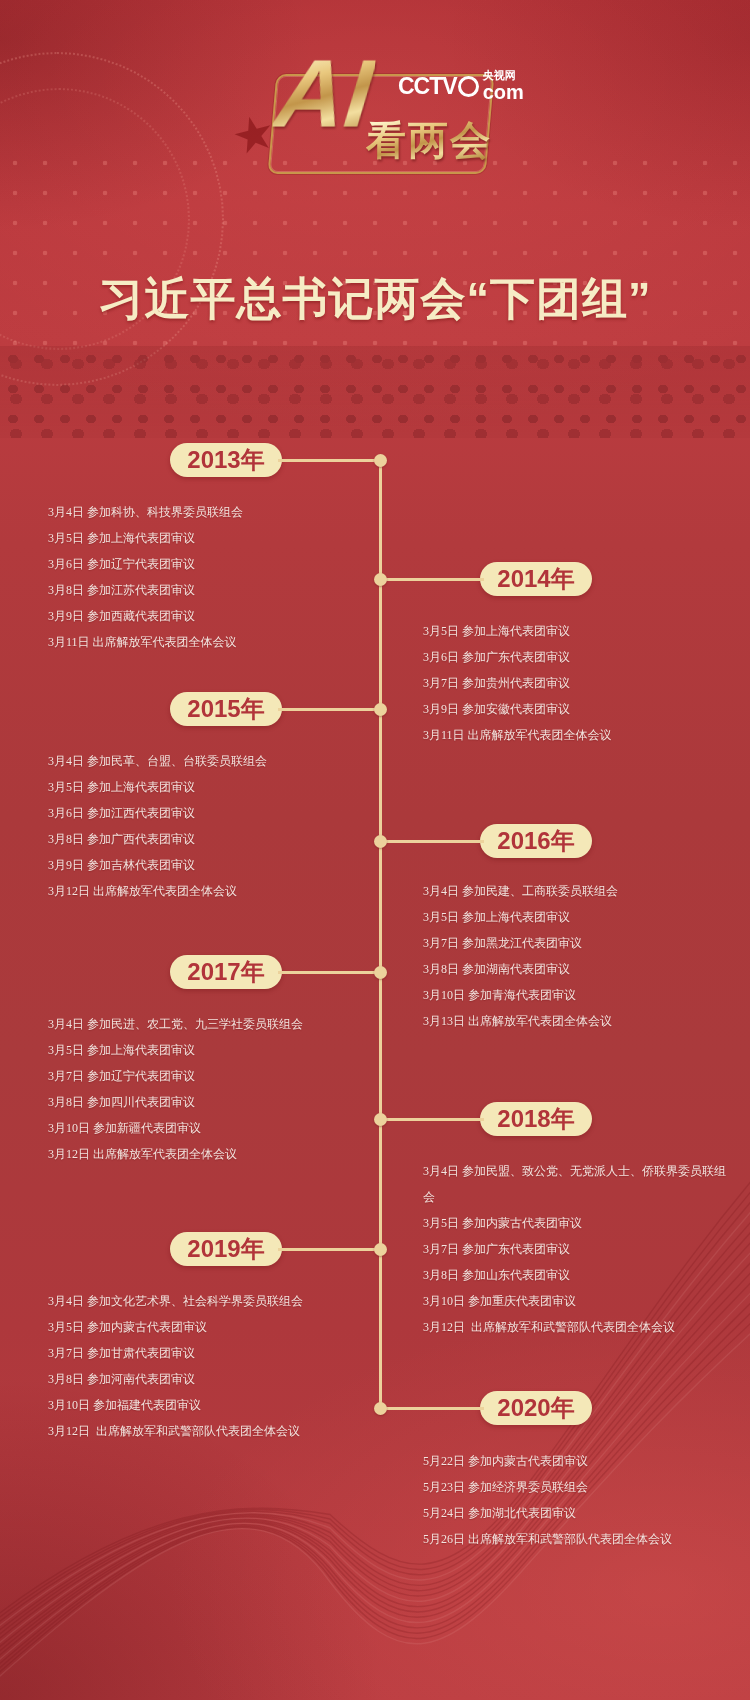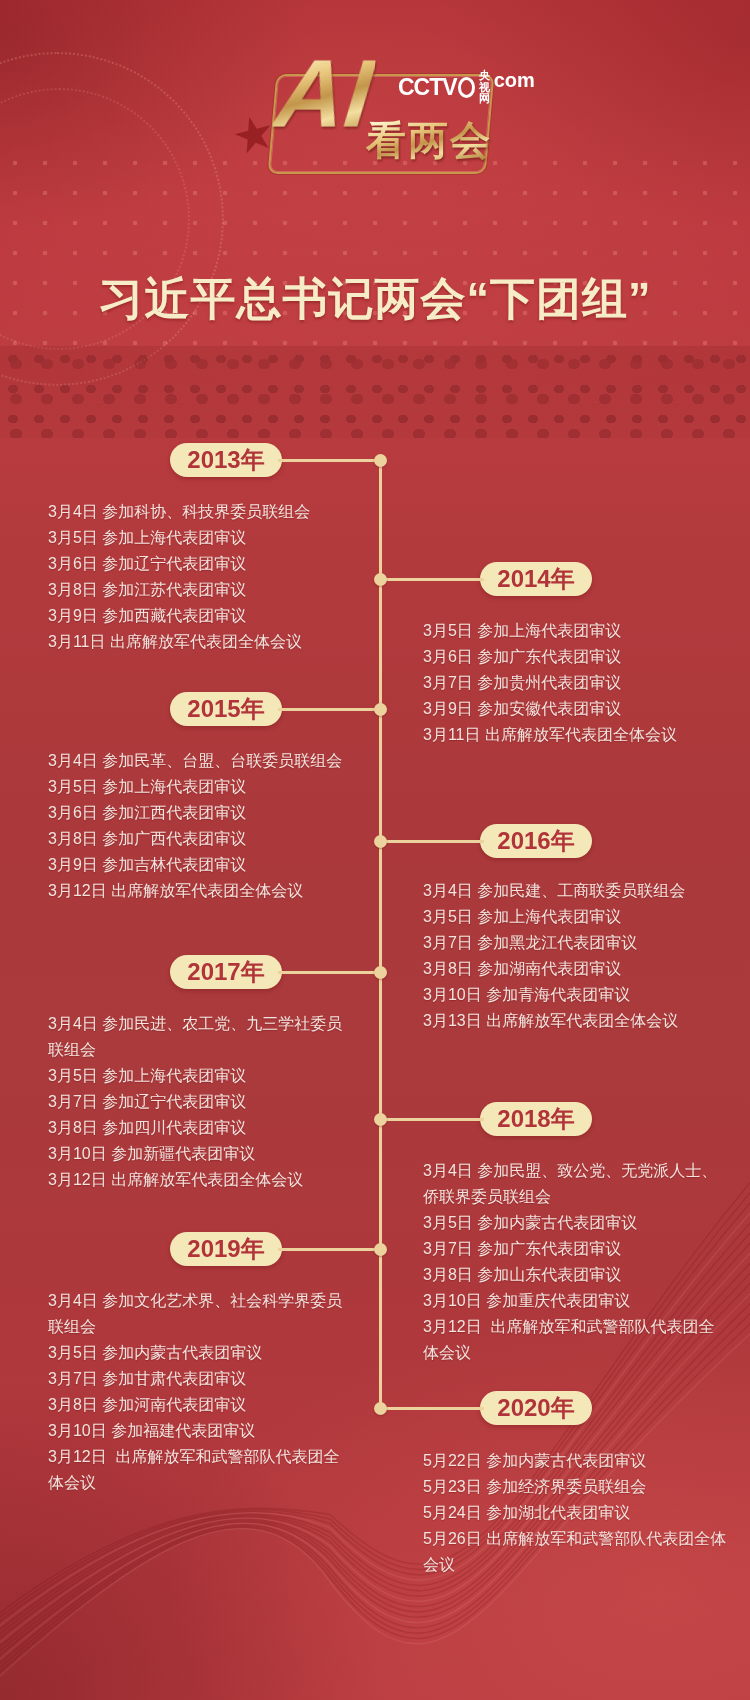--- a/index.html
+++ b/index.html
@@ -37,36 +37,36 @@
   .gold-text{background:linear-gradient(165deg,#fdf3c8 8%,#e9c87e 32%,#c2954a 52%,#f3dfa0 72%,#b4863c 96%);
     -webkit-background-clip:text;background-clip:text;color:#e6c479;-webkit-text-fill-color:transparent;
     filter:drop-shadow(1px 2px 1px rgba(100,18,18,.55));}
   .logo-ai{position:absolute;left:18px;top:-12px;font-size:96px;line-height:1;font-weight:900;
     font-style:italic;transform:skewX(-6deg);}
   .logo-slogan{position:absolute;left:108px;top:62px;font-size:40px;line-height:1;font-weight:900;
     letter-spacing:2px;}
   .cctv{position:absolute;left:140px;top:12px;display:flex;align-items:center;color:#fff;}
   .cctv-word{font-size:23px;font-weight:700;letter-spacing:-1px;}
   .cctv-ring{width:15px;height:15px;border:3px solid #fff;border-radius:50%;margin:0 4px 0 1px;}
-  .cctv-col{display:flex;flex-direction:row;line-height:1.05;}
+  .cctv-col{display:flex;flex-direction:column;line-height:1.05;}
   .cctv-site{font-size:11px;font-weight:700;}
   .cctv-com{font-size:20px;font-weight:700;}
   
   .page-title{position:absolute;left:0;right:0;top:274px;margin:0;text-align:center;
     font-size:45px;line-height:50px;font-weight:800;letter-spacing:1px;color:#f6ecc5;
     text-shadow:0 2px 3px rgba(115,18,18,.45);}
   
   .center-line{position:absolute;left:379px;top:459px;width:3px;height:949px;background:#ecd29c;border-radius:2px;}
   .pill{position:absolute;width:112px;height:34px;border-radius:17px;background:#f4e8b8;
     color:#b1343a;font-size:24px;font-weight:700;line-height:34px;text-align:center;
     box-shadow:0 2px 4px rgba(110,18,20,.35);}
   .connector{position:absolute;height:3px;background:#ecd29c;}
   .tdot{position:absolute;width:13px;height:13px;border-radius:50%;background:#ecd29c;
     box-shadow:0 1px 2px rgba(110,18,20,.4);}
-  .event-list{position:absolute;width:306px;color:#f3e4df;font-size:16px;line-height:26px;}
+  .event-list{position:absolute;width:306px;color:#f3e4df;font-size:12px;line-height:26px;font-family:Liberation Serif, serif;}
   .event-item{white-space:pre-wrap;text-shadow:0 1px 1px rgba(110,18,20,.35);}
 </style>
 </head>
 <body>
 
 <div class="canvas">
 
   <div class="dots-band"></div>
   <div class="arc1"></div>
   <div class="arc2"></div>

